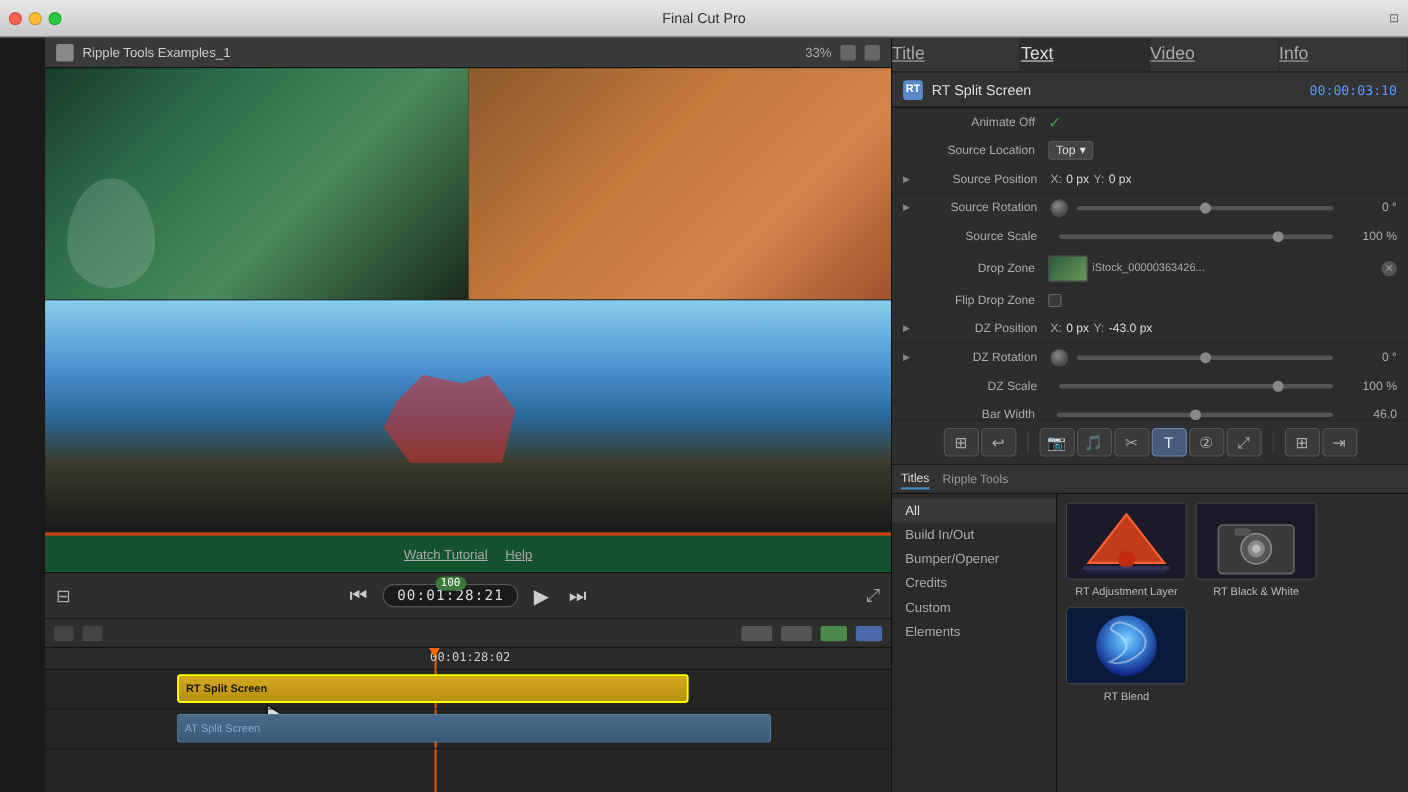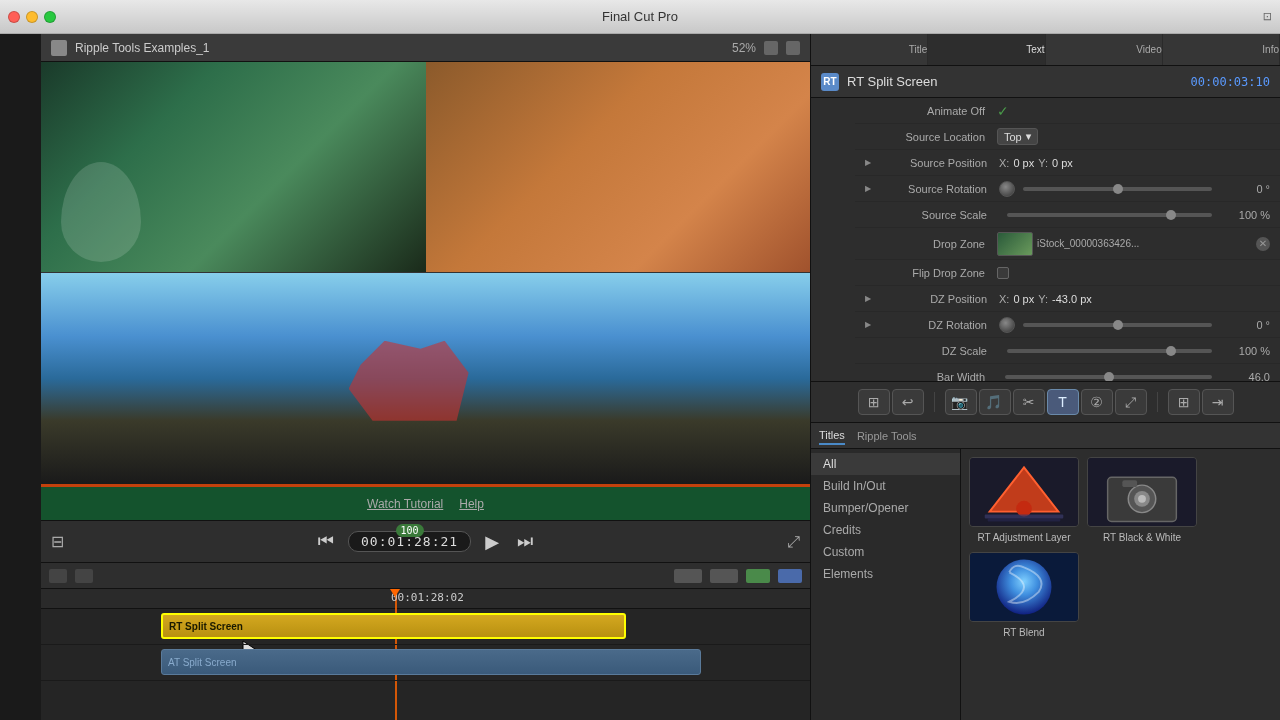--- a/index.html
+++ b/index.html
@@ -345,25 +345,26 @@
       height: 32px;
       background: #363636;
       display: flex;
       align-items: stretch;
       border-bottom: 1px solid #111;
     }
     .inspector-tab {
       flex: 1;
       display: flex;
       align-items: center;
-      justify-content: flex-end;
-      color: #aaa;
-      font-size: 10px;
+      justify-content: flex-start;
+      color: #aaa;
+      font-size: 16px;
       cursor: pointer;
       border-right: 1px solid #2a2a2a;
+      text-decoration: underline;
     }
     .inspector-tab.active {
       background: #2d2d2d;
       color: #ddd;
     }
 
     
     #inspector-header {
       height: 32px;
       background: #333;
@@ -404,21 +405,20 @@
     #inspector-content::-webkit-scrollbar { width: 8px; }
     #inspector-content::-webkit-scrollbar-track { background: #2a2a2a; }
     #inspector-content::-webkit-scrollbar-thumb { background: #555; border-radius: 4px; }
 
     .inspector-row {
       display: flex;
       align-items: center;
       height: 26px;
       padding: 0 10px;
       border-bottom: 1px solid #282828;
-      margin-left: 44px;
     }
     .row-label {
       color: #aaa;
       font-size: 11px;
       min-width: 120px;
       text-align: right;
       padding-right: 12px;
     }
     .row-disclosure {
       width: 12px;
@@ -623,21 +623,21 @@
   <span class="maximize-icon">⊡</span>
 </div>
 
 <div id="main-container">
 
   <div id="left-panel">
 
     <div id="viewer-topbar">
       <div class="viewer-icon"></div>
       <span class="viewer-title">Ripple Tools Examples_1</span>
-      <span class="zoom-control">52%</span>
+      <span class="zoom-control">33%</span>
       <div class="viewer-btn"></div>
       <div class="viewer-btn"></div>
     </div>
 
     <div id="preview-area">
       <div id="preview-top">
         <div class="preview-half" id="preview-tl"></div>
         <div class="preview-half" id="preview-tr"></div>
       </div>
       <div id="preview-bottom"></div>

